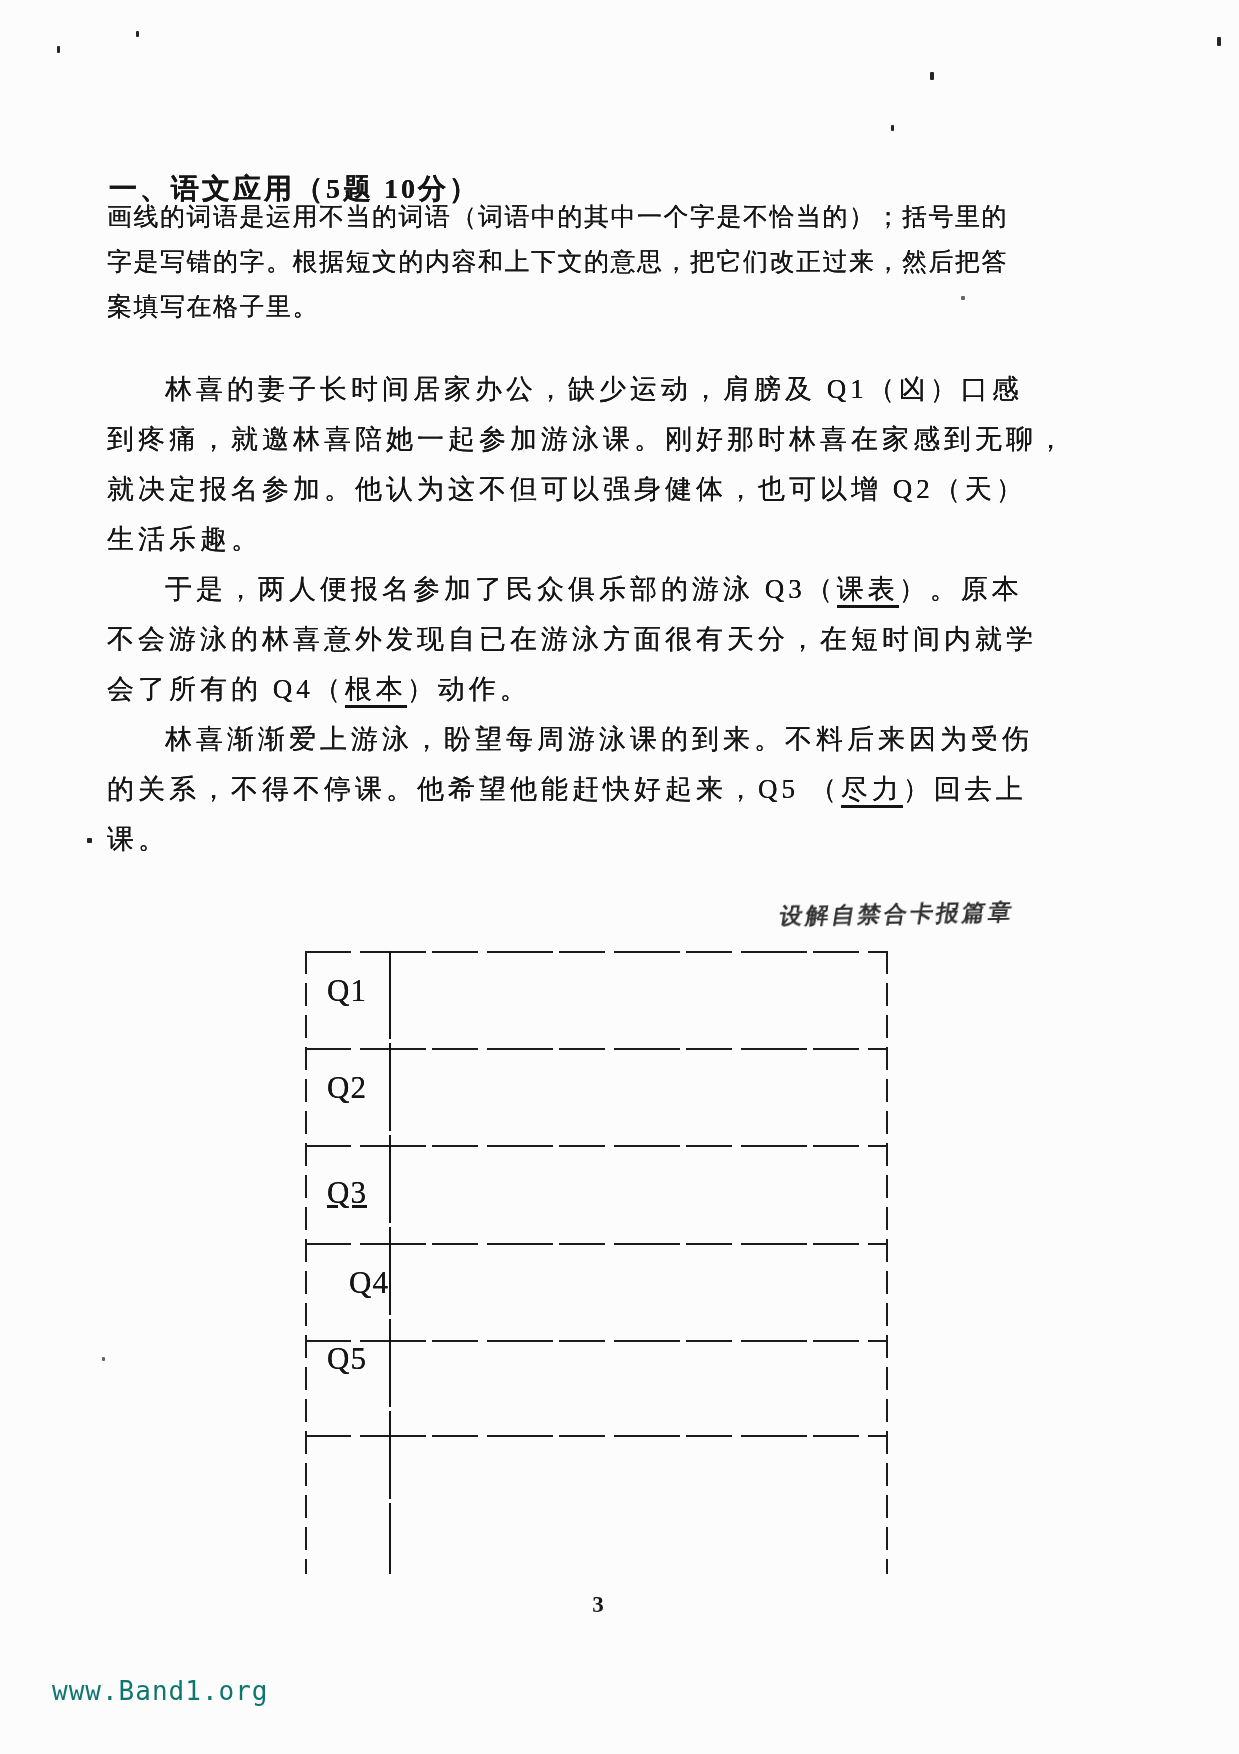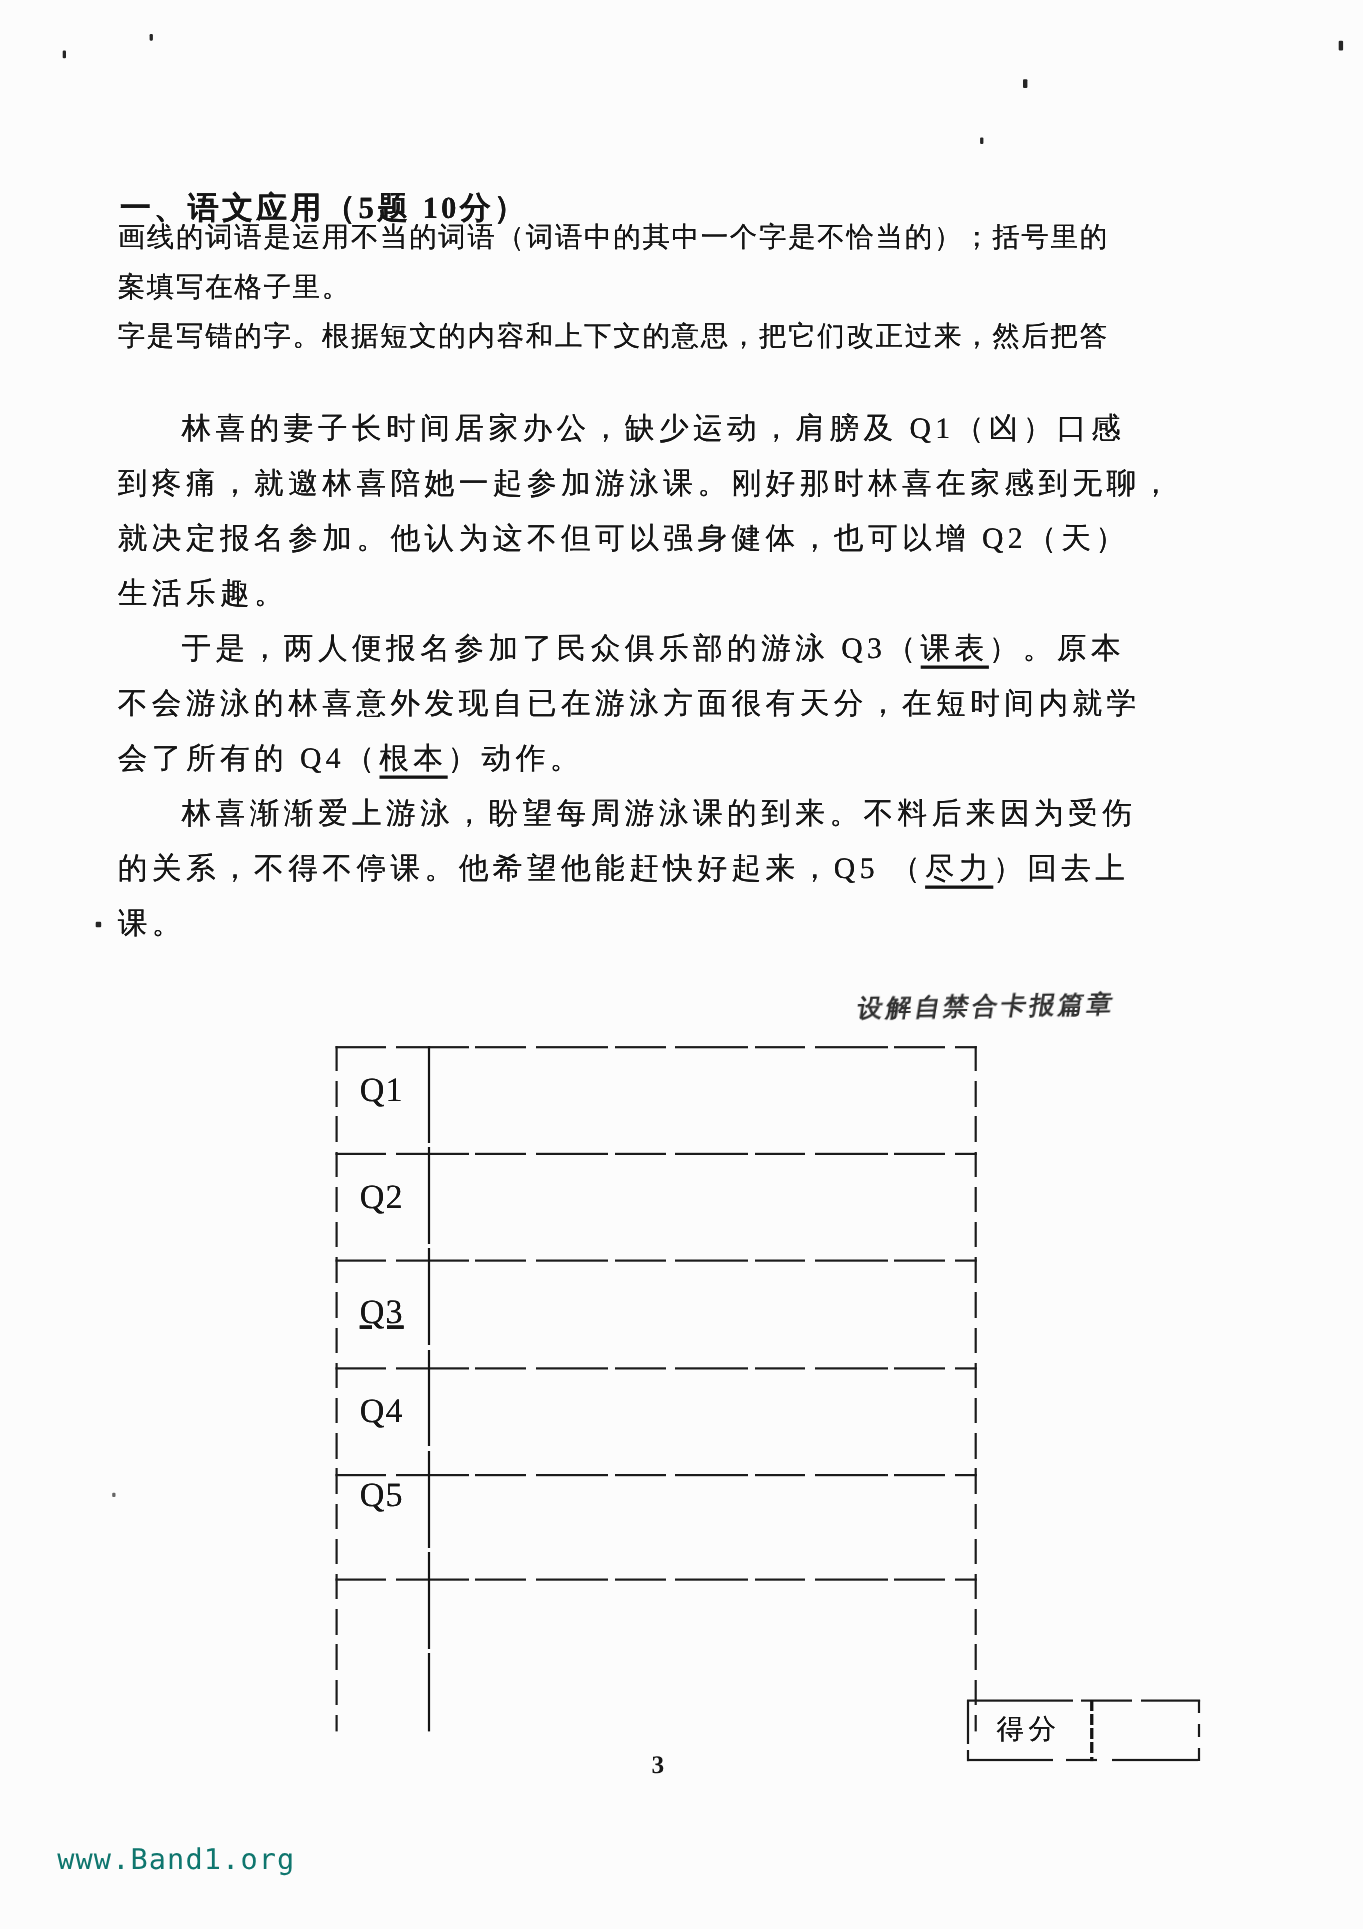--- a/index.html
+++ b/index.html
@@ -82,21 +82,21 @@
   
   .speck{position:absolute;background:#262626;border-radius:1px;}
 </style>
 </head>
 <body>
 
 <div class="page">
 
   <div class="title">一、语文应用（5题 10分）</div>
 
-  <div class="instructions"><div>画线的词语是运用不当的词语（词语中的其中一个字是不恰当的）；括号里的</div><div>案填写在格子里。</div><div>字是写错的字。根据短文的内容和上下文的意思，把它们改正过来，然后把答</div></div>
+  <div class="instructions"><div>画线的词语是运用不当的词语（词语中的其中一个字是不恰当的）；括号里的</div><div>字是写错的字。根据短文的内容和上下文的意思，把它们改正过来，然后把答</div><div>案填写在格子里。</div></div>
 
   <div class="passage"><div class="line indent"><span>林喜的妻子长时间居家办公，缺少运动，肩膀及 Q1（凶）口感</span></div><div class="line"><span>到疼痛，就邀林喜陪她一起参加游泳课。刚好那时林喜在家感到无聊，</span></div><div class="line"><span>就决定报名参加。他认为这不但可以强身健体，也可以增 Q2（天）</span></div><div class="line"><span>生活乐趣。</span></div><div class="line indent"><span>于是，两人便报名参加了民众俱乐部的游泳 Q3（</span><span class="u">课表</span><span>）。原本</span></div><div class="line"><span>不会游泳的林喜意外发现自已在游泳方面很有天分，在短时间内就学</span></div><div class="line"><span>会了所有的 Q4（</span><span class="u">根本</span><span>）动作。</span></div><div class="line indent"><span>林喜渐渐爱上游泳，盼望每周游泳课的到来。不料后来因为受伤</span></div><div class="line"><span>的关系，不得不停课。他希望他能赶快好起来，Q5 （</span><span class="u">尽力</span><span>）回去上</span></div><div class="line"><span>课。</span></div></div>
 
   <div class="faint-note">设解自禁合卡报篇章</div>
 
   <div class="answer-table">
       <div class="hline" style="top: 0px;"></div>
       <div class="hline" style="top: 97px;"></div>
       <div class="hline" style="top: 194px;"></div>
       <div class="hline" style="top: 292px;"></div>
@@ -104,34 +104,26 @@
       <div class="hline" style="top: 484px;"></div>
       <div class="vline vdash" style="left: 0px;"></div>
       <div class="vline vsolid" style="left: 84px;"></div>
       <div class="vline vdash" style="left: 581px;"></div>
       <div class="qlabel" style="top: 22px;">Q1</div>
       <div class="answer-cell" style="left: 86px; top: 2px; width: 495px; height: 93.2px;"></div>
       <div class="qlabel" style="top: 119px;">Q2</div>
       <div class="answer-cell" style="left: 86px; top: 99px; width: 495px; height: 93.2px;"></div>
       <div class="qlabel" style="top: 224px; text-decoration: underline;">Q3</div>
       <div class="answer-cell" style="left: 86px; top: 196px; width: 495px; height: 93.2px;"></div>
-      <div class="qlabel" style="top: 314px;">Q4</div>
+      <div class="qlabel" style="top: 314px; text-align: right;">Q4</div>
       <div class="answer-cell" style="left: 86px; top: 294px; width: 495px; height: 93.2px;"></div>
       <div class="qlabel" style="top: 390px;">Q5</div>
       <div class="answer-cell" style="left: 86px; top: 391px; width: 495px; height: 93.2px;"></div>
     </div>
 
-  <div class="score-box">
-    <div class="sb-top"></div>
-    <div class="sb-bottom"></div>
-    <div class="sb-left"></div>
-    <div class="sb-right"></div>
-    <div class="sb-div"></div>
-    <div class="score-label">得分</div>
-  </div>
 
   <div class="page-number">3</div>
 
   <div class="footer">www.Band1.org</div>
 
   <div class="speck" style="left:57px;top:46px;width:3px;height:7px;"></div>
   <div class="speck" style="left:136px;top:31px;width:3px;height:6px;"></div>
   <div class="speck" style="left:930px;top:72px;width:4px;height:8px;"></div>
   <div class="speck" style="left:891px;top:125px;width:3px;height:6px;"></div>
   <div class="speck" style="left:1217px;top:37px;width:4px;height:9px;"></div>

